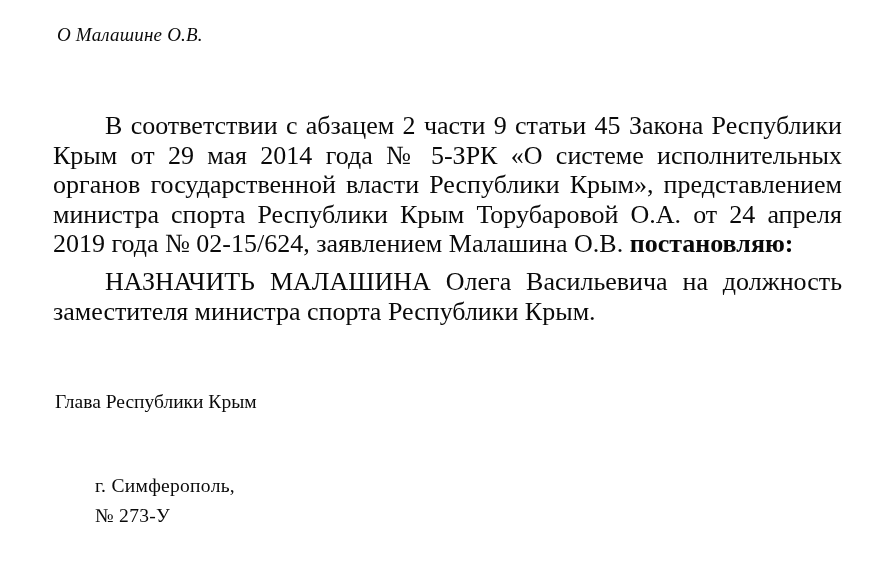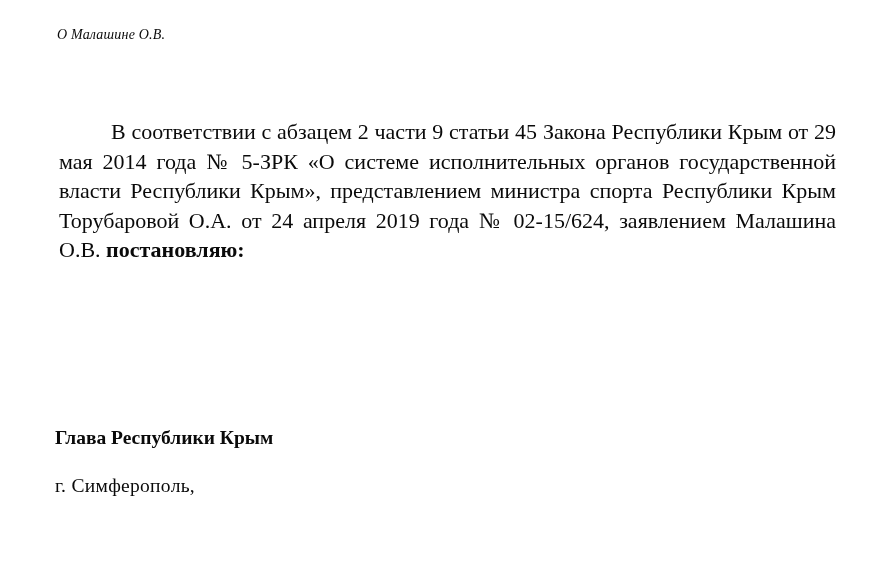--- a/index.html
+++ b/index.html
@@ -22,42 +22,42 @@
     inset: 0;
     background: #ffffff;
   }
 
   
   .subject-line {
     position: absolute;
     left: 57px;
     top: 22px;
     font-style: italic;
-    font-size: 14px;
+    font-size: 19px;
     line-height: 26px;
     letter-spacing: 0.2px;
     white-space: nowrap;
   }
 
   
   .body-block {
     position: absolute;
     left: 52px;
     top: 110px;
     width: 791px;
   }
 
   .para {
     text-align: justify;
     text-align-last: left;
     text-justify: inter-word;
-    font-size: 22px;
+    font-size: 26px;
     line-height: 29.6px;
     text-indent: 52px;
-    margin: 7px;
+    margin: 1px;
     hyphens: none;
   }
 
   .para + .para {
     margin-top: 8px;
   }
 
   .para b,
   .para .bold {
     font-weight: bold;
@@ -65,55 +65,59 @@
 
   
   .signature-row {
     position: absolute;
     left: 55px;
     top: 389px;
     width: 786px;
     display: flex;
     justify-content: space-between;
     align-items: center;
-    font-weight: bold;
+    font-weight: normal;
     font-size: 19.5px;
     line-height: 26px;
-    margin-top: 36px;
   }
   .signature-title { white-space: nowrap; }
   .signature-name  { white-space: nowrap; letter-spacing: 0.1px; }
 
   
   .footer-block {
     position: absolute;
     left: 55px;
     top: 471px;
     font-size: 19.5px;
     line-height: 29.6px;
   }
   .footer-line {
     white-space: nowrap;
     letter-spacing: 0.3px;
+    margin-left: 40px;
   }
 </style>
 </head>
 <body>
 
 <div class="page">
 
   <div class="subject-line">О Малашине О.В.</div>
 
   <div class="body-block">
     <p class="para">
       <span>В соответствии с абзацем 2 части 9 статьи 45 Закона Республики Крым от 29 мая 2014 года № 5-ЗРК «О системе исполнительных органов государственной власти Республики Крым», представлением министра спорта Республики Крым Торубаровой О.А. от 24 апреля 2019 года № 02-15/624, заявлением Малашина О.В. </span><b class="bold">постановляю:</b>
     </p>
+    <p class="para">
+      <span>НАЗНАЧИТЬ МАЛАШИНА Олега Васильевича на должность заместителя министра спорта Республики Крым.</span>
+    </p>
   </div>
 
   <div class="signature-row">
     <span class="signature-title">Глава Республики Крым</span>
   </div>
 
   <div class="footer-block">
     <div class="footer-line">г. Симферополь,</div>
+    <div class="footer-line">№ 273-У</div>
   </div>
 
 </div>
 
 </body></html>

